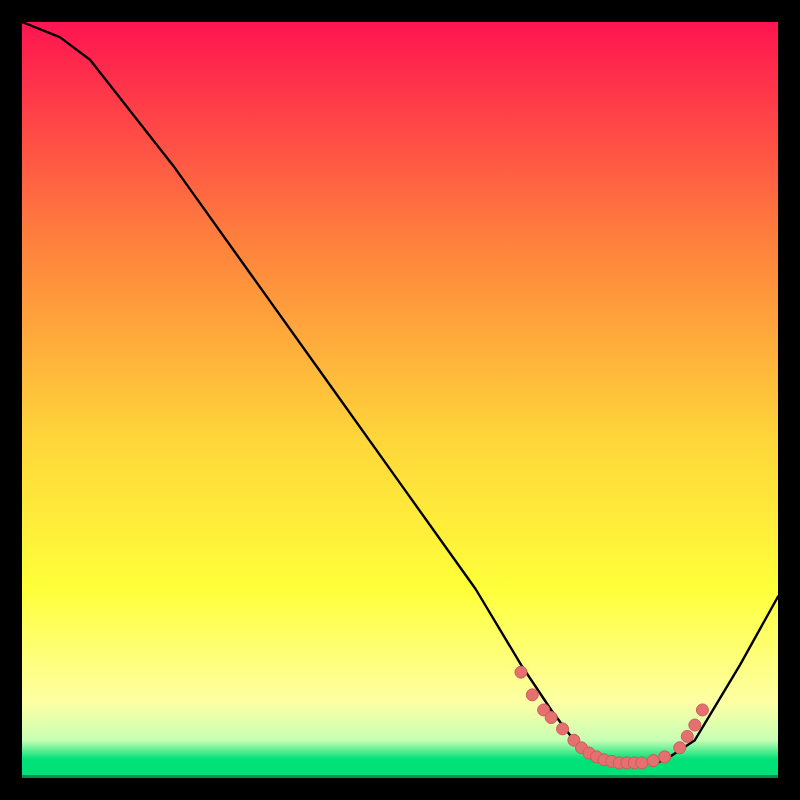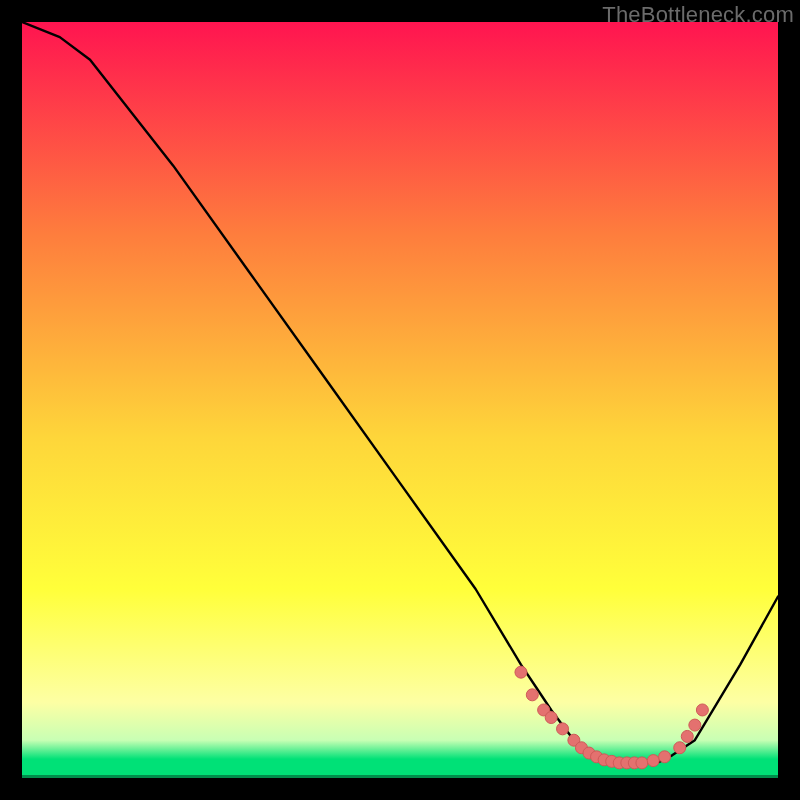--- a/index.html
+++ b/index.html
@@ -33,21 +33,20 @@
     font-weight: 500;
     letter-spacing: 0.2px;
     user-select: none;
   }
   svg { display: block; }
 </style>
 </head>
 <body>
 
 <div class="stage">
-  <div class="watermark">TheBottleneck.com</div>
 
   <div class="plot">
     <svg id="svg" width="756" height="756" viewBox="0 0 756 756">
       <defs>
         <linearGradient id="bg-grad" x1="0" y1="0" x2="0" y2="1">
           <stop id="g0" offset="0%" stop-color="#ff1450"></stop>
           <stop id="g1" offset="28%" stop-color="#fe7d3d"></stop>
           <stop id="g2" offset="55%" stop-color="#fed63a"></stop>
           <stop id="g3" offset="75%" stop-color="#ffff3a"></stop>
           <stop id="g4" offset="90%" stop-color="#fdffa4"></stop>

